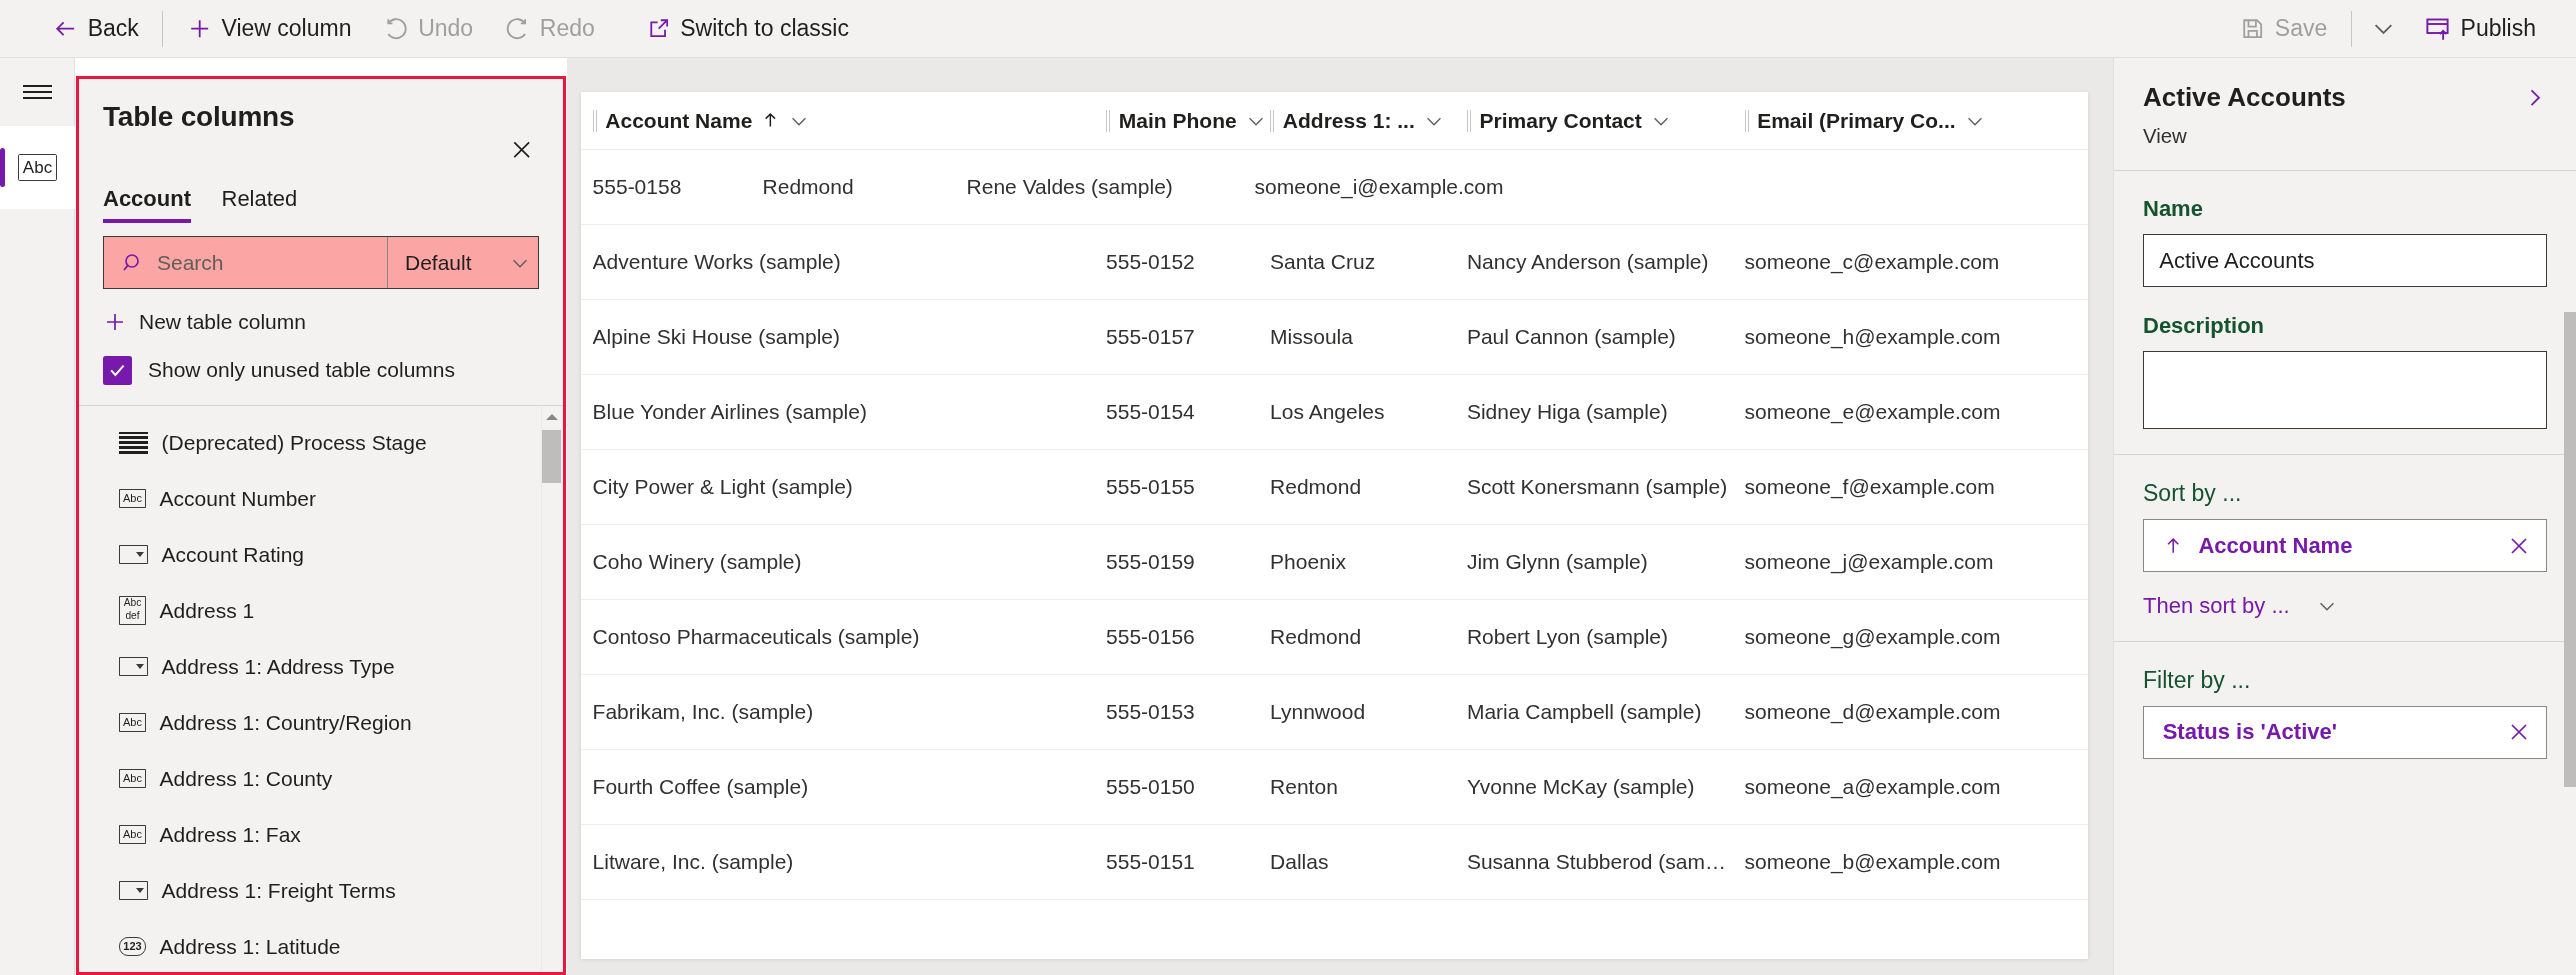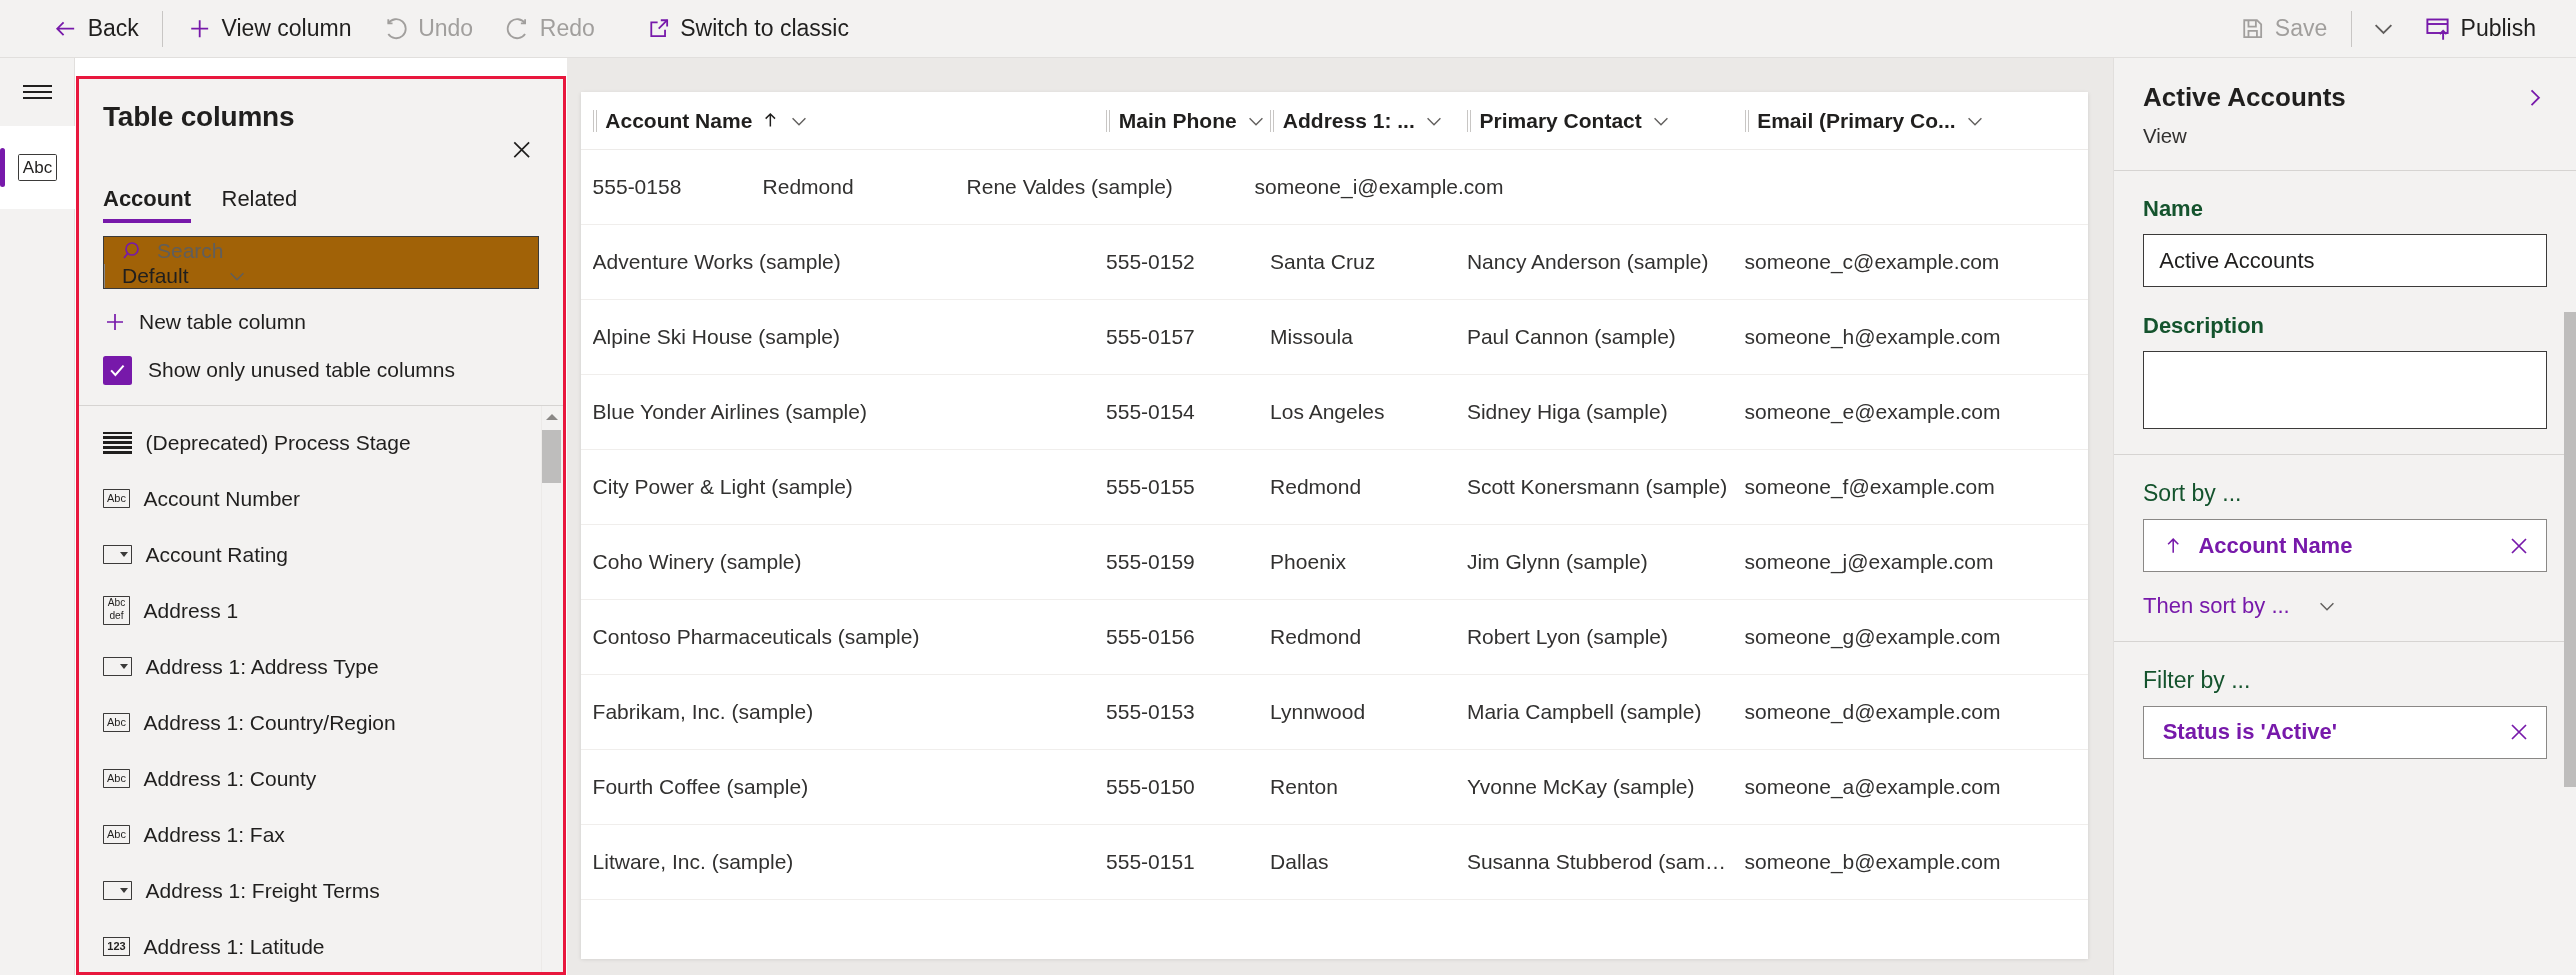--- a/index.html
+++ b/index.html
@@ -70,22 +70,22 @@
   .tc-close { margin-left: auto; width: 34px; height: 34px; display: flex; align-items: center; justify-content: center; cursor: pointer; }
   .tc-tabs { display: flex; gap: 30.5px; padding: 18.7px 24px 0 24px; }
   .tc-tab { position: relative; font-size: 22px; color: #201f1e; padding-bottom: 11px; cursor: pointer; }
   .tc-tab.active { font-weight: bold; }
   .tc-tab.active::after {
     content: ""; position: absolute; left: 0; right: 0; bottom: 0; height: 4.2px;
     background: #7719aa;
   }
   .tc-searchrow {
     margin: 13.6px 24px 0 24px; height: 53px;
-    border: 0.8px solid #3b3a39; background: #a16207;
-    display: flex; align-items: stretch; flex-direction: column;
+    border: 0.8px solid #3b3a39; background: #fca5a5;
+    display: flex; align-items: stretch;
   }
   .tc-search { flex: 1; display: flex; align-items: center; gap: 12px; padding-left: 17px; }
   .tc-search input {
     border: none; outline: none; font-size: 21px; color: #201f1e;
     font-family: "Liberation Sans", sans-serif; width: 100%; background: transparent;
   }
   .tc-search input::placeholder { color: #605e5c; }
   .tc-sel {
     width: 151px; border-left: 0.8px solid #8a8886;
     display: flex; align-items: center; justify-content: space-between;
@@ -102,36 +102,36 @@
   .cbox {
     width: 29px; height: 29px; background: #7719aa; border-radius: 2.5px;
     display: flex; align-items: center; justify-content: center; flex: 0 0 auto;
   }
   .tc-listwrap {
     flex: 1; border-top: 0.8px solid #d6d4d2; position: relative; overflow: hidden;
   }
   .tc-list { padding-top: 8.5px; }
   .tc-li {
     display: flex; align-items: center; gap: 13.6px;
-    height: 56px; padding-left: 24px; font-size: 21px; color: #201f1e;
+    height: 56px; padding-left: 40px; font-size: 21px; color: #201f1e;
     cursor: pointer; white-space: nowrap;
   }
   
   .fi { flex: 0 0 auto; display: flex; align-items: center; justify-content: center; }
   .fi-abc {
     width: 27px; height: 19.5px; border: 1.3px solid #3b3a39; border-radius: 0.8px;
     font-size: 11px; line-height: 17px; text-align: center; color: #201f1e;
     font-family: "Liberation Sans", sans-serif;
   }
   .fi-abcdef {
     width: 27px; height: 29px; border: 1.3px solid #3b3a39; border-radius: 0.8px;
     font-size: 10.2px; line-height: 12.7px; text-align: center; color: #201f1e;
   }
   .fi-num {
-    width: 27px; height: 19.5px; border: 1.3px solid #3b3a39; border-radius: 0;
+    width: 27px; height: 19.5px; border: 1.3px solid #3b3a39; border-radius: 9px;
     font-size: 11px; font-weight: bold; line-height: 17px; text-align: center; color: #201f1e;
   }
   .fi-opt {
     width: 29px; height: 18.7px; border: 1.3px solid #3b3a39; border-radius: 0.8px;
     position: relative;
   }
   .fi-opt::after {
     content: ""; position: absolute; right: 3.4px; top: 6px;
     border-left: 4.2px solid transparent; border-right: 4.2px solid transparent;
     border-top: 5.1px solid #3b3a39;

